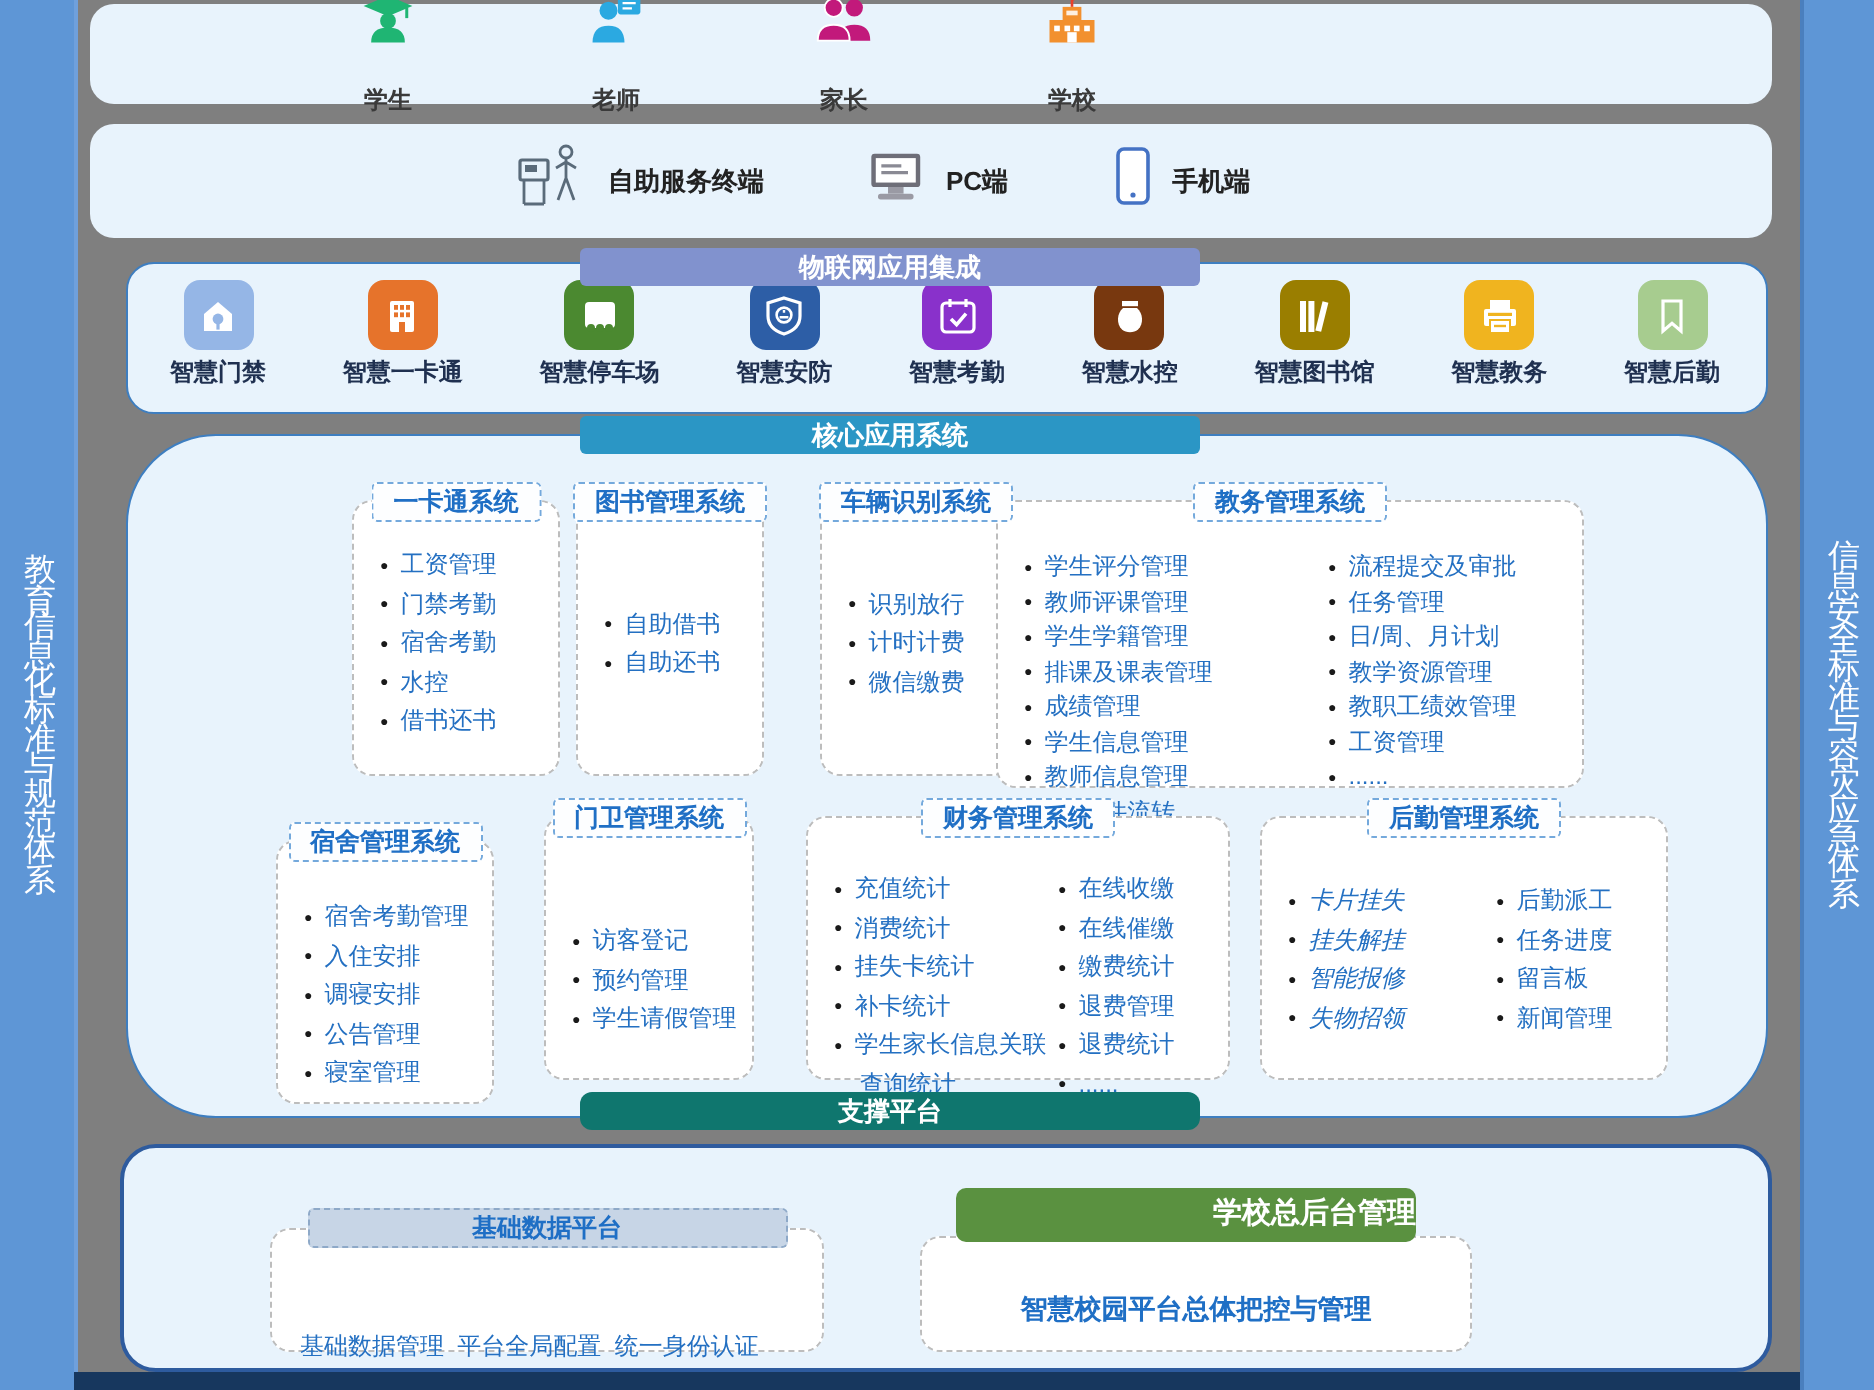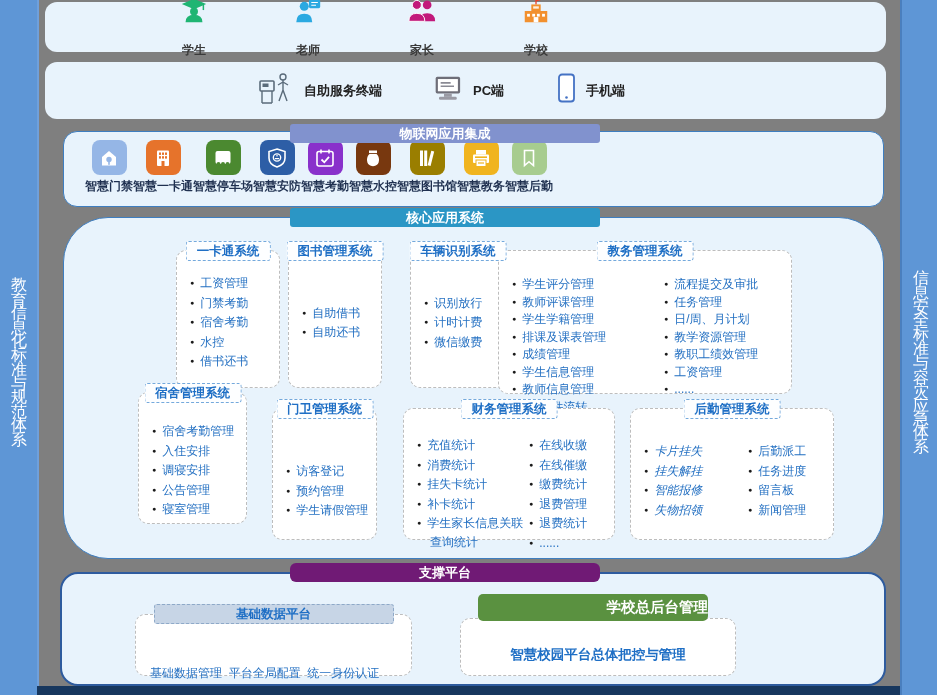--- a/index.html
+++ b/index.html
@@ -17,34 +17,34 @@
   .p2{left:45px;top:62px;width:841px;height:57px;border-radius:12px;}
   .p3{left:63px;top:131px;width:819px;height:74px;border-radius:14px;border:1.5px solid #3E7EC0;}
   .p4{left:63px;top:217px;width:819px;height:340px;border-radius:45px;border:1.5px solid #3E7EC0;}
   .p5{left:60px;top:572px;width:822px;height:110px;border-radius:18px;border:2px solid #2E5B9E;}
   .bottom-bar{position:absolute;left:37px;top:686px;width:863px;height:9px;background:#17375E;}
 
   
   .tab{position:absolute;width:310px;height:19px;line-height:19px;text-align:center;color:#fff;font-weight:bold;font-size:13px;border-radius:3px;z-index:5;}
   .tab-iot{left:290px;top:124px;background:#8192CE;}
   .tab-core{left:290px;top:208px;background:#2B96C5;}
-  .tab-support{left:290px;top:563px;background:#701a75;border-radius:6px;}
+  .tab-support{left:290px;top:546px;background:#0f766e;border-radius:6px;}
 
   
   .actors{position:absolute;left:45px;top:2px;width:841px;height:50px;display:flex;align-items:center;padding-left:118px;box-sizing:border-box;gap:52px;}
   .actor{display:flex;flex-direction:column;align-items:center;width:62px;}
   .actor .lbl{font-size:12px;font-weight:600;color:#3a3a3a;margin-top:12px;}
 
   
   .terminals{position:absolute;left:45px;top:62px;width:841px;height:57px;display:flex;align-items:center;padding-left:212px;box-sizing:border-box;gap:52px;}
   .terminal{display:flex;align-items:center;gap:9px;}
   .terminal .lbl{font-size:13px;font-weight:600;color:#222;}
 
   
-  .iot-row{position:absolute;left:63px;top:140px;width:819px;height:62px;display:flex;padding:0 22px;box-sizing:border-box;}
+  .iot-row{position:absolute;left:63px;top:140px;width:819px;height:62px;display:flex;justify-content:space-between;padding:0 22px;box-sizing:border-box;}
   .iot-item{display:flex;flex-direction:column;align-items:center;}
   .iot-ico{width:35px;height:35px;border-radius:8px;display:flex;align-items:center;justify-content:center;}
   .iot-lbl{font-size:12px;font-weight:600;color:#1F3050;margin-top:3px;white-space:nowrap;}
 
   
   .card{position:absolute;background:#fff;border:1px dashed #BDBDBD;border-radius:10px;}
   .card-title{position:absolute;top:-10px;left:50%;transform:translateX(-50%);background:#FDFEFF;border:1px dashed #74A9DC;border-radius:3px;color:#1F6FC5;font-weight:bold;font-size:12.5px;line-height:18px;padding:0 10px;white-space:nowrap;z-index:2;}
   .card-body{position:absolute;top:12px;bottom:6px;left:0;right:0;display:flex;align-items:center;}
   .card-body.cols{align-items:flex-start;padding-top:14px;box-sizing:border-box;}
   ul.items{list-style:none;margin:0;padding:0 0 0 13px;}
@@ -320,21 +320,21 @@
         <li>任务管理</li>
         <li>日/周、月计划</li>
         <li>教学资源管理</li>
         <li>教职工绩效管理</li>
         <li>工资管理</li>
         <li>......</li>
       </ul>
     </div>
   </div>
 
-  <div class="card" style="left:138px;top:392px;width:107px;height:130px;text-decoration:underline;">
+  <div class="card" style="left:138px;top:420px;width:107px;height:130px;text-decoration:underline;">
     <div class="card-title">宿舍管理系统</div>
     <div class="card-body" style="align-items:flex-start;padding-top:16px;box-sizing:border-box;">
       <ul class="items">
         <li>宿舍考勤管理</li>
         <li>入住安排</li>
         <li>调寝安排</li>
         <li>公告管理</li>
         <li>寝室管理</li>
       </ul>
     </div>

